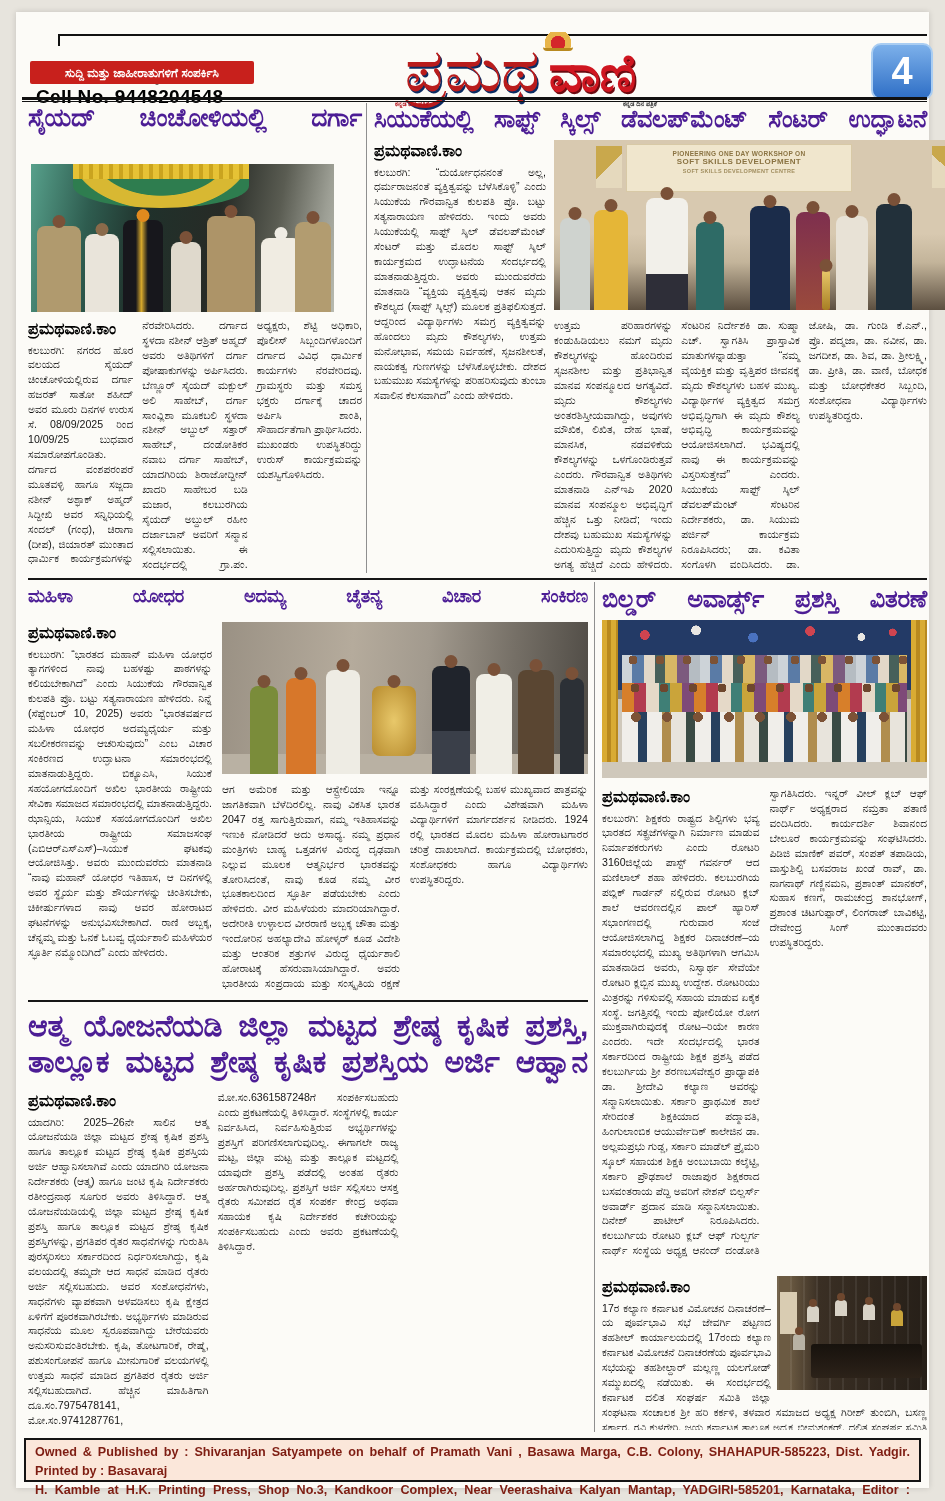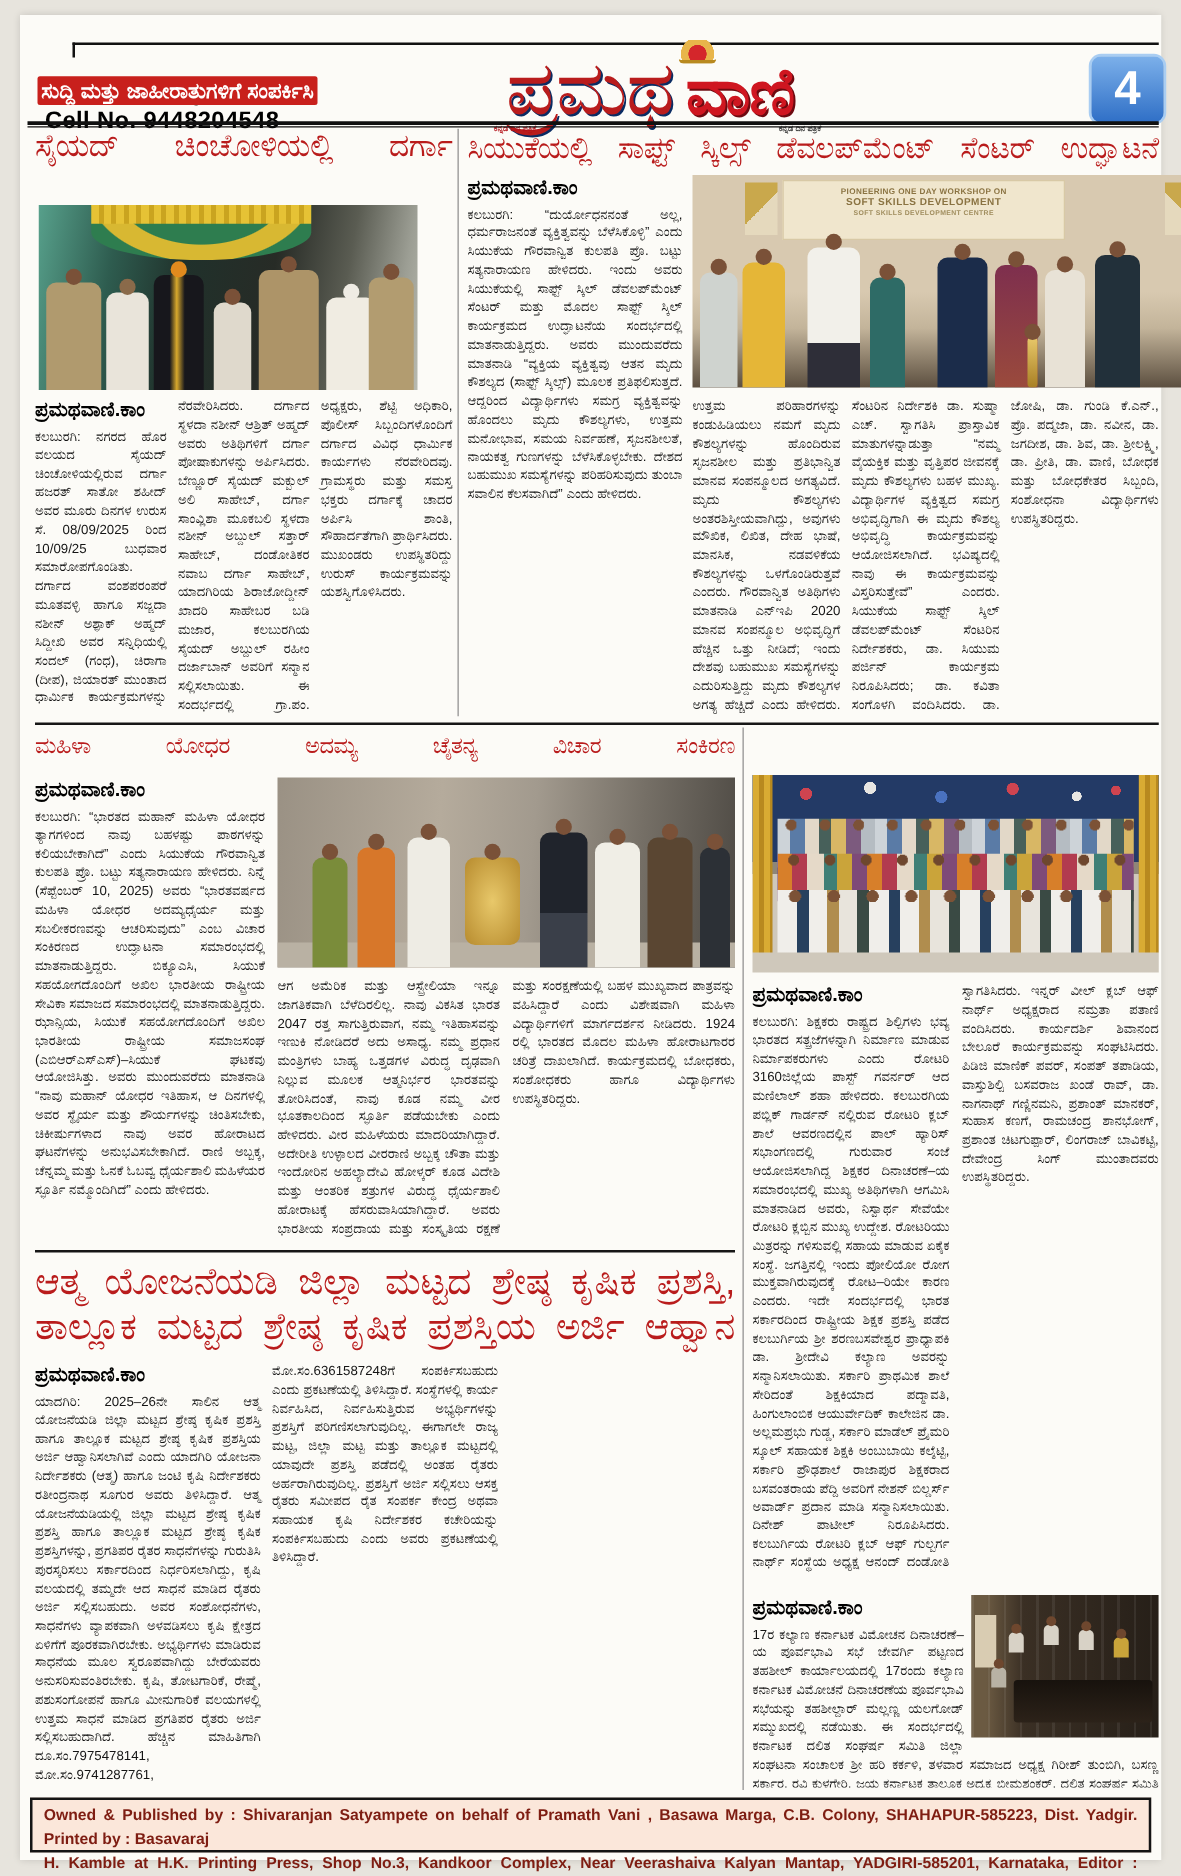--- a/index.html
+++ b/index.html
@@ -4,33 +4,33 @@
 <style>
   html,body{margin:0;padding:0;}
   body{width:945px;height:1501px;background:#e7e4dd;font-family:"Liberation Sans","DejaVu Sans",sans-serif;position:relative;overflow:hidden;}
   #page{position:absolute;left:0;top:0;width:945px;height:1501px;}
   .sheet{position:absolute;left:16px;top:12px;width:913px;height:1476px;background:#fcfbf7;box-shadow:0 0 6px rgba(0,0,0,.15);}
   .abs{position:absolute;}
   
   .toprule{position:absolute;left:58px;top:34px;width:869px;height:2px;background:#111;}
   .corner{position:absolute;left:58px;top:34px;width:2px;height:12px;background:#111;}
   .dateline{position:absolute;left:36px;top:44px;font-size:12px;font-weight:700;color:#1a1a1a;letter-spacing:.2px;margin-top:26px;}
-  .contactbox{position:absolute;left:30px;top:61px;width:224px;height:23px;background:#c8201c;color:#fff;font-size:17px;font-weight:700;display:flex;align-items:center;justify-content:center;border-radius:2px;}
+  .contactbox{position:absolute;left:30px;top:61px;width:224px;height:23px;background:#c8201c;color:#fff;font-size:12px;font-weight:700;display:flex;align-items:center;justify-content:center;border-radius:2px;}
   .cellno{position:absolute;left:36px;top:86px;font-size:19px;font-weight:800;color:#000;letter-spacing:.3px;}
   .mast{position:absolute;left:355px;top:36px;width:330px;text-align:center;white-space:nowrap;}
   .mast .w1{font-size:60px;font-weight:400;color:#b91c1c;text-shadow:1.5px 1.5px 0 #0a2c63;letter-spacing:-1px;}
   .mast .w2{font-size:52px;font-weight:900;color:#cf1620;text-shadow:1.5px 1.5px 0 #6d0a10;letter-spacing:-1px;margin-left:10px;}
   .crown{position:absolute;left:188px;top:-4px;width:30px;height:16px;background:radial-gradient(circle at 50% 70%,#d4262b 0 38%,#e8b54a 40% 70%,transparent 72%);border-bottom:3px solid #b8891f;border-radius:4px;}
   .tagl{position:absolute;top:64px;font-size:6.5px;font-weight:700;color:#b3121a;}
   .tagl.l{left:40px;} .tagl.r{right:28px;color:#333;}
   .pagebadge{position:absolute;left:871px;top:43px;width:58px;height:53px;border-radius:10px;background:linear-gradient(#7cb0ea,#2f6fc6);border:2px solid #a9cdf2;color:#fff;font-size:38px;font-weight:800;display:flex;align-items:center;justify-content:center;}
   .hdrule1{position:absolute;left:22px;top:97px;width:905px;height:2.5px;background:#111;}
   .hdrule2{position:absolute;left:22px;top:101px;width:905px;height:1px;background:#111;}
   
-  .art-h{font-weight:400;color:#b91c1c;text-align:justify;text-align-last:justify;letter-spacing:-.3px;line-height:1.12;}
+  .art-h{font-weight:700;color:#4c1d95;text-align:justify;text-align-last:justify;letter-spacing:-.3px;line-height:1.12;}
   .tbody{font-size:10.6px;line-height:1.41;text-align:justify;color:#141414;column-fill:auto;overflow:hidden;word-break:break-word;}
   .src{display:block;font-weight:800;font-size:16px;margin-bottom:2px;color:#000;}
   .cols2{column-count:2;column-gap:10px;}
   .cols3{column-count:3;column-gap:9px;}
   .vd{position:absolute;width:1px;background:#8f8f8f;}
   .hr{position:absolute;height:2px;background:#161616;}
   
   .photo{position:absolute;overflow:hidden;background:#777;}
   .fg{position:absolute;bottom:0;border-radius:8px 8px 0 0;}
   .fg:before{content:"";position:absolute;top:-11px;left:50%;transform:translateX(-50%);width:13px;height:13px;border-radius:50%;background:var(--h,#7a5138);}
@@ -154,20 +154,21 @@
     <span class="fg" style="left:254px;width:36px;height:100px;background:#f0eee6;"></span>
     <span class="fg" style="left:296px;width:36px;height:104px;background:#5a4632;"></span>
     <span class="fg" style="left:338px;width:24px;height:96px;background:#2c3036;"></span>
   </div>
   <div class="abs tbody cols2" style="left:222px;top:782px;width:366px;height:214px;">
     <span>ಆಗ ಅಮೆರಿಕ ಮತ್ತು ಆಸ್ಟ್ರೇಲಿಯಾ ಇನ್ನೂ ಜಾಗತಿಕವಾಗಿ ಬೆಳೆದಿರಲಿಲ್ಲ. ನಾವು ವಿಕಸಿತ ಭಾರತ 2047 ರತ್ತ ಸಾಗುತ್ತಿರುವಾಗ, ನಮ್ಮ ಇತಿಹಾಸವನ್ನು ಇಣುಕಿ ನೋಡಿದರೆ ಅದು ಅಸಾಧ್ಯ. ನಮ್ಮ ಪ್ರಧಾನ ಮಂತ್ರಿಗಳು ಬಾಹ್ಯ ಒತ್ತಡಗಳ ವಿರುದ್ಧ ದೃಢವಾಗಿ ನಿಲ್ಲುವ ಮೂಲಕ ಆತ್ಮನಿರ್ಭರ ಭಾರತವನ್ನು ತೋರಿಸಿದಂತೆ, ನಾವು ಕೂಡ ನಮ್ಮ ವೀರ ಭೂತಕಾಲದಿಂದ ಸ್ಫೂರ್ತಿ ಪಡೆಯಬೇಕು ಎಂದು ಹೇಳಿದರು. ವೀರ ಮಹಿಳೆಯರು ಮಾದರಿಯಾಗಿದ್ದಾರೆ. ಅದೇರೀತಿ ಉಳ್ಳಾಲದ ವೀರರಾಣಿ ಅಬ್ಬಕ್ಕ ಚೌತಾ ಮತ್ತು ಇಂದೋರಿನ ಅಹಲ್ಯಾದೇವಿ ಹೋಳ್ಕರ್ ಕೂಡ ವಿದೇಶಿ ಮತ್ತು ಆಂತರಿಕ ಶತ್ರುಗಳ ವಿರುದ್ಧ ಧೈರ್ಯಶಾಲಿ ಹೋರಾಟಕ್ಕೆ ಹೆಸರುವಾಸಿಯಾಗಿದ್ದಾರೆ. ಅವರು ಭಾರತೀಯ ಸಂಪ್ರದಾಯ ಮತ್ತು ಸಂಸ್ಕೃತಿಯ ರಕ್ಷಣೆ ಮತ್ತು ಸಂರಕ್ಷಣೆಯಲ್ಲಿ ಬಹಳ ಮುಖ್ಯವಾದ ಪಾತ್ರವನ್ನು ವಹಿಸಿದ್ದಾರೆ ಎಂದು ವಿಶೇಷವಾಗಿ ಮಹಿಳಾ ವಿದ್ಯಾರ್ಥಿಗಳಿಗೆ ಮಾರ್ಗದರ್ಶನ ನೀಡಿದರು. 1924 ರಲ್ಲಿ ಭಾರತದ ಮೊದಲ ಮಹಿಳಾ ಹೋರಾಟಗಾರರ ಚರಿತ್ರೆ ದಾಖಲಾಗಿದೆ. ಕಾರ್ಯಕ್ರಮದಲ್ಲಿ ಬೋಧಕರು, ಸಂಶೋಧಕರು ಹಾಗೂ ವಿದ್ಯಾರ್ಥಿಗಳು ಉಪಸ್ಥಿತರಿದ್ದರು.</span>
   </div>
 
   <div class="vd" style="left:594px;top:582px;height:850px;"></div>
 
+  <div class="abs art-h" style="left:602px;top:586px;width:325px;font-size:24px;">ಬಿಲ್ಡರ್ ಅವಾರ್ಡ್ಸ್ ಪ್ರಶಸ್ತಿ ವಿತರಣೆ</div>
   <div class="photo ph4" style="left:602px;top:620px;width:325px;height:158px;">
     <i class="balloons"></i>
     <i class="curtL"></i>
     <i class="curtR"></i>
     <i class="row r1"></i>
       <i class="row r2"></i>
       <i class="row r3"></i>
   </div>
   <div class="abs tbody cols2" style="left:602px;top:786px;width:325px;height:484px;">
     <b class="src">ಪ್ರಮಥವಾಣಿ.ಕಾಂ</b>

